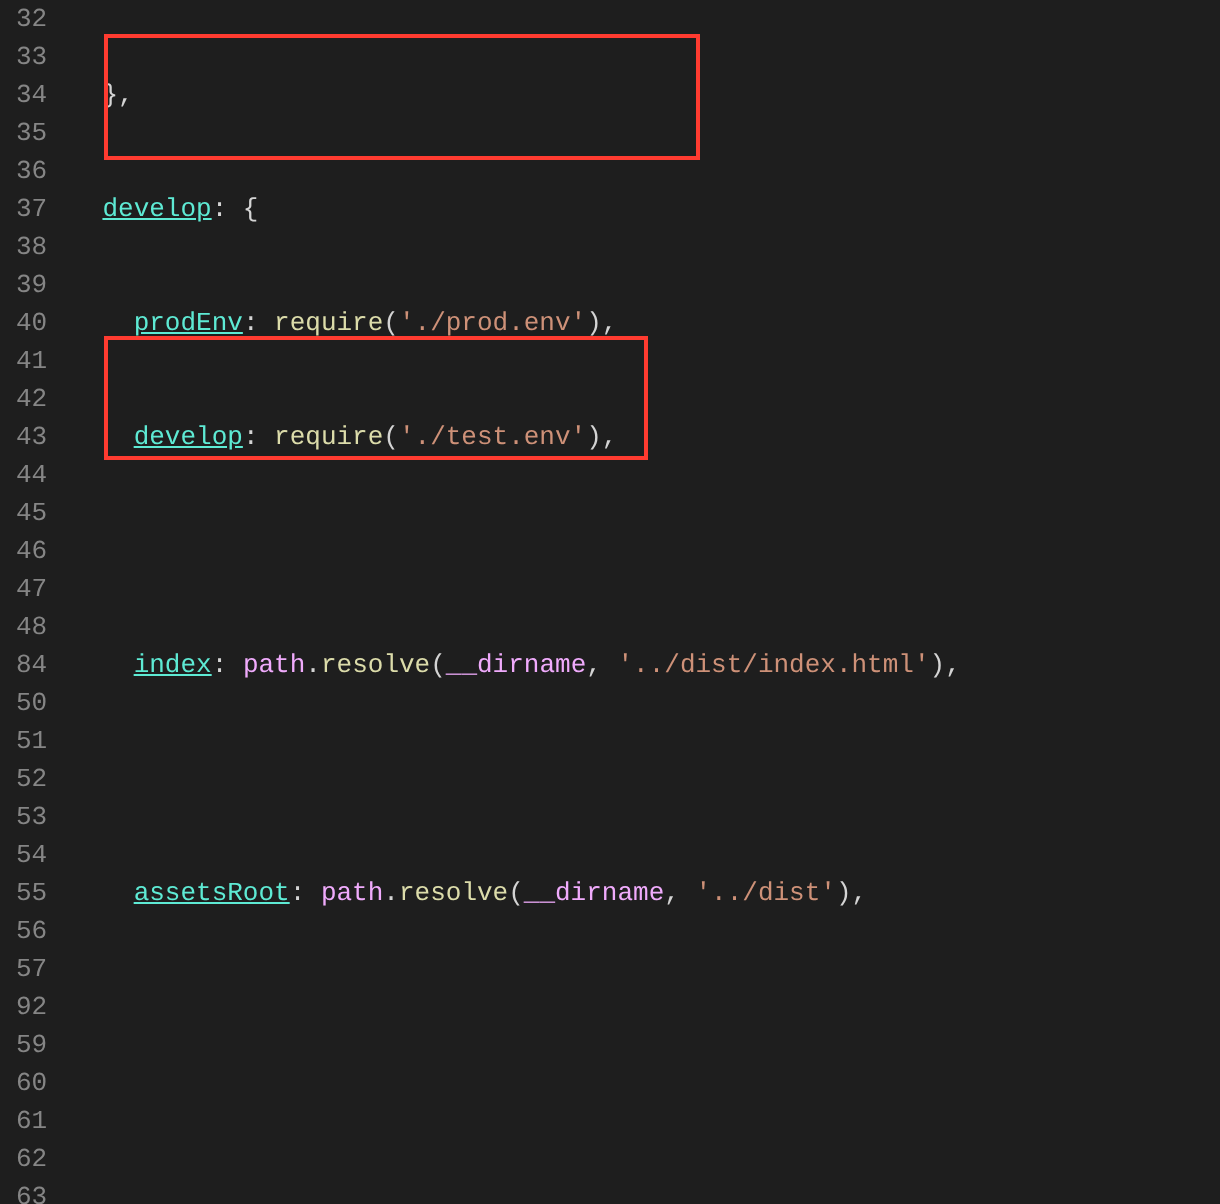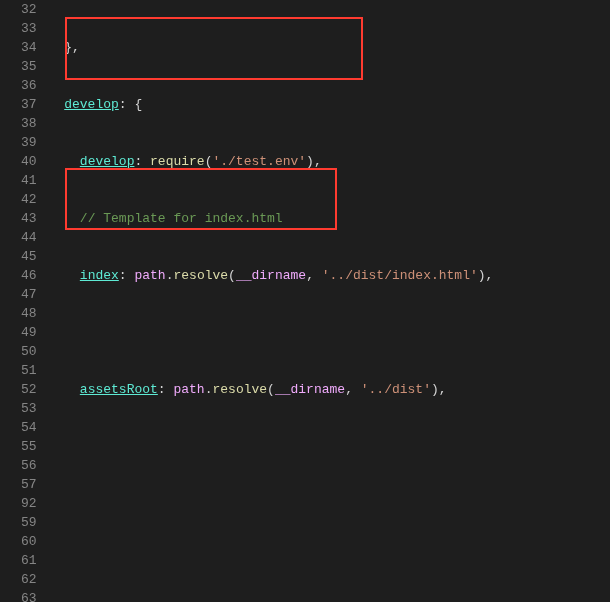--- a/index.html
+++ b/index.html
@@ -10,21 +10,20 @@
     font-size: 13px;
     line-height: 19px;
     overflow: hidden;
     width: 610px;
     height: 602px;
   }
   .editor {
     display: flex;
     height: 100%;
     position: relative;
-    margin-left: 13px;
   }
   .gutter {
     background: #1e1e1e;
     color: #858585;
     text-align: right;
     padding: 0 12px 0 8px;
     user-select: none;
     flex-shrink: 0;
   }
   .gutter div { height: 19px; }
@@ -63,42 +62,43 @@
     <div>39</div>
     <div>40</div>
     <div>41</div>
     <div>42</div>
     <div>43</div>
     <div>44</div>
     <div>45</div>
     <div>46</div>
     <div>47</div>
     <div>48</div>
-    <div>49</div>
+    <div>84</div>
     <div>50</div>
     <div>51</div>
     <div>52</div>
     <div>53</div>
     <div>54</div>
     <div>55</div>
     <div>56</div>
     <div>57</div>
     <div>92</div>
     <div>59</div>
     <div>60</div>
     <div>61</div>
     <div>62</div>
     <div>63</div>
   </div>
 
   <div class="code">
     <span class="line"><span class="tok-plain">  </span><span class="tok-plain">},</span></span>
     <span class="line"><span class="tok-plain">  </span><span class="tok-prop">develop</span><span class="tok-plain">: {</span></span>
+    <span class="line"><span class="tok-plain">    </span><span class="tok-prop">prodEnv</span><span class="tok-plain">: </span><span class="tok-fn">require</span><span class="tok-plain">(</span><span class="tok-str">'./prod.env'</span><span class="tok-plain">),</span></span>
     <span class="line"><span class="tok-plain">    </span><span class="tok-prop">develop</span><span class="tok-plain">: </span><span class="tok-fn">require</span><span class="tok-plain">(</span><span class="tok-str">'./test.env'</span><span class="tok-plain">),</span></span>
-    <span class="line"><span class="tok-plain">    </span><span class="tok-com">// Template for index.html</span></span>
+    <span class="line"><span class="tok-plain">    </span></span>
     <span class="line"><span class="tok-plain">    </span><span class="tok-prop">index</span><span class="tok-plain">: </span><span class="tok-ident">path</span><span class="tok-plain">.</span><span class="tok-fn">resolve</span><span class="tok-plain">(</span><span class="tok-ident">__dirname</span><span class="tok-plain">, </span><span class="tok-str">'../dist/index.html'</span><span class="tok-plain">),</span></span>
     <span class="line"></span>
     <span class="line"><span class="tok-plain">    </span><span class="tok-prop">assetsRoot</span><span class="tok-plain">: </span><span class="tok-ident">path</span><span class="tok-plain">.</span><span class="tok-fn">resolve</span><span class="tok-plain">(</span><span class="tok-ident">__dirname</span><span class="tok-plain">, </span><span class="tok-str">'../dist'</span><span class="tok-plain">),</span></span>
     
     
     
     
     
     
     

